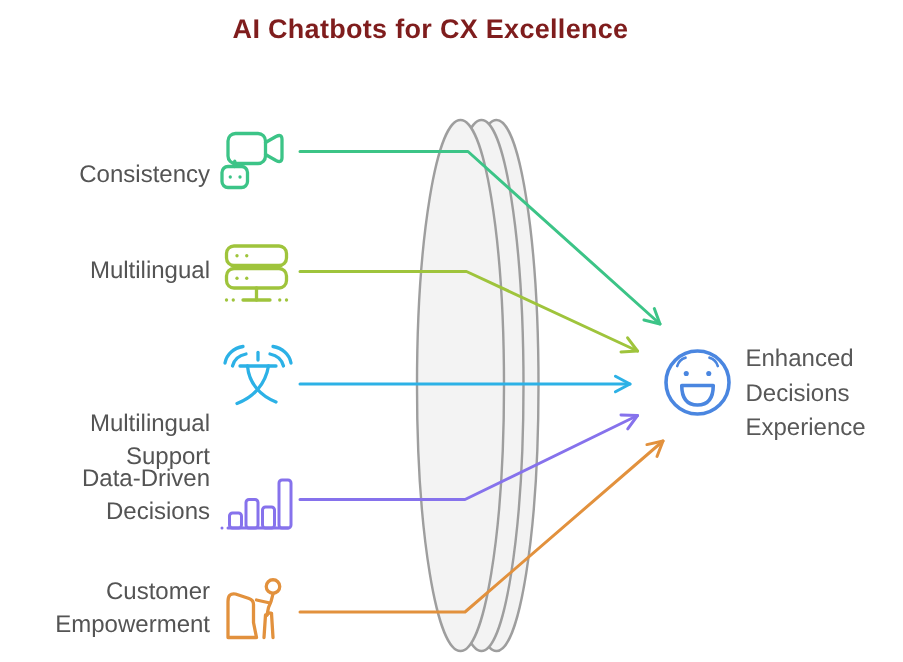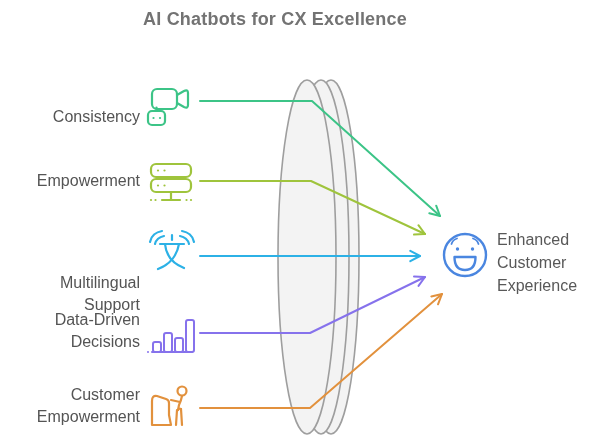--- a/index.html
+++ b/index.html
@@ -1,22 +1,22 @@
 <!DOCTYPE html>
 <html><head>
 <meta charset="utf-8">
 <style>
   html,body{margin:0;padding:0;background:#fff;}
   .canvas{
     position:relative;width:602px;height:441px;background:#ffffff;
     font-family:"Liberation Sans", sans-serif;overflow:hidden;
   }
   .title{
-    position:absolute;top:9px;left:0;width:550px;text-align:center;
-    font-size:18px;font-weight:bold;color:#737373;letter-spacing:.2px;
+    position:absolute;top:9px;left:12px;width:550px;text-align:center;
+    font-size:18px;font-weight:bold;color:#7f1d1d;letter-spacing:.2px;
   }
   .row-label{
     position:absolute;left:0;width:140px;text-align:right;
     font-size:16px;line-height:22px;color:#545454;
   }
   .lbl-1{top:106px;}
   .lbl-2{top:170px;}
   .lbl-3{top:232px;margin-top:40px;}
   .lbl-4{top:309px;}
   .lbl-5{top:384px;}
@@ -33,21 +33,21 @@
   }
 </style>
 </head>
 <body>
 
 <div class="canvas">
 
   <div class="title">AI Chatbots for CX Excellence</div>
 
   <div class="row-label lbl-1">Consistency</div>
-  <div class="row-label lbl-2">Empowerment</div>
+  <div class="row-label lbl-2">Multilingual</div>
   <div class="row-label lbl-3">Multilingual Support</div>
   <div class="row-label lbl-4">Data-Driven Decisions</div>
   <div class="row-label lbl-5">Customer Empowerment</div>
 
   <svg class="icon ic-1" viewBox="0 0 54 54">
     <g fill="none" stroke-width="2.2" stroke-linecap="round" stroke-linejoin="round" stroke="#3cc487">
       <rect x="7" y="7" width="25" height="20" rx="5"></rect>
       <path d="M32 13 l7 -4 q4 -2 4 2 v12 q0 4 -4 2 l-7 -4"></path>
       <rect x="3" y="29" width="17" height="14" rx="4"></rect>
       <path d="M11.5 25.5 v3.5"></path>
@@ -140,15 +140,15 @@
     <g fill="none" stroke-width="2.4" stroke-linecap="round" stroke-linejoin="round" stroke="#4a86e0">
       <circle cx="465" cy="255" r="21"></circle>
       <path d="M457.5 249 h0.01" stroke-width="3.4"></path>
       <path d="M472.5 249 h0.01" stroke-width="3.4"></path>
       <path d="M451.5 244 a8 8 0 0 1 5.5 -5.5" stroke-width="1.8"></path>
       <path d="M478.5 244 a8 8 0 0 0 -5.5 -5.5" stroke-width="1.8"></path>
       <path d="M454.5 257 q0 13 10.5 13 q10.5 0 10.5 -13 z"></path>
     </g>
   </svg>
 
-  <div class="outcome-label">Enhanced Customer Experience</div>
+  <div class="outcome-label">Enhanced Decisions Experience</div>
 
 </div>
 
 </body></html>

